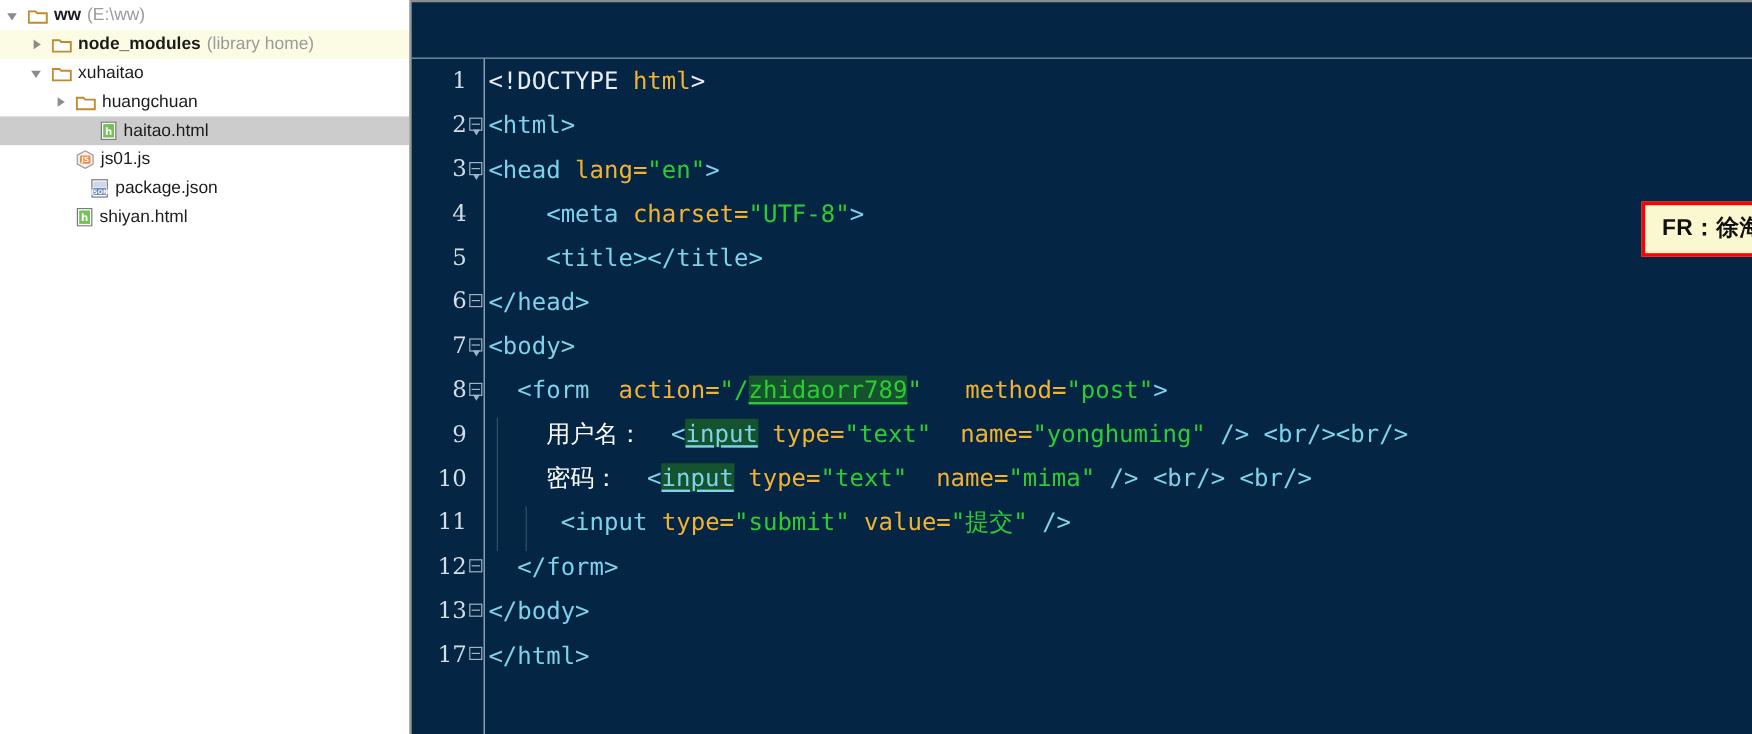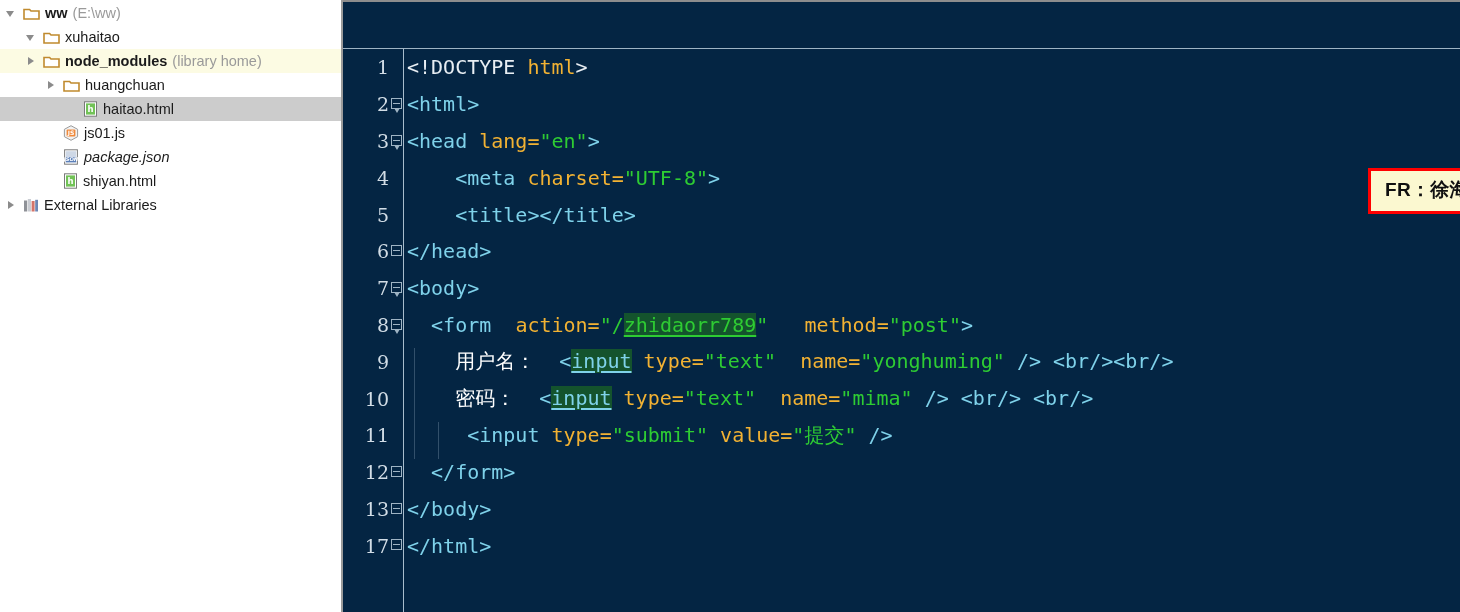--- a/index.html
+++ b/index.html
@@ -212,34 +212,34 @@
 
   <div id="sidebar">
       <div class="tree-row" style="padding-left: 4px;">
         <span class="twisty expanded" style="margin-right: 5px;"></span>
         <span class="ic"><svg width="17" height="15" viewBox="0 0 17 15">
             <path d="M1 3.5 L1 13 L16 13 L16 5 L8 5 L6.6 3.5 Z" fill="#ffffff" stroke="#c08a2e" stroke-width="1.6"></path>
           </svg></span>
         <span class="lbl bold">ww</span>
         <span class="lbl muted">(E:\ww)</span>
       </div>
+      <div class="tree-row row-highlight-yellow" style="padding-left: 24px;">
+        <span class="twisty collapsed" style="margin-right: 5px;"></span>
+        <span class="ic"><svg width="17" height="15" viewBox="0 0 17 15">
+            <path d="M1 3.5 L1 13 L16 13 L16 5 L8 5 L6.6 3.5 Z" fill="#ffffff" stroke="#c08a2e" stroke-width="1.6"></path>
+          </svg></span>
+        <span class="lbl bold">node_modules</span>
+        <span class="lbl muted">(library home)</span>
+      </div>
       <div class="tree-row" style="padding-left: 24px;">
         <span class="twisty expanded" style="margin-right: 5px;"></span>
         <span class="ic"><svg width="17" height="15" viewBox="0 0 17 15">
             <path d="M1 3.5 L1 13 L16 13 L16 5 L8 5 L6.6 3.5 Z" fill="#ffffff" stroke="#c08a2e" stroke-width="1.6"></path>
           </svg></span>
         <span class="lbl">xuhaitao</span>
-      </div>
-      <div class="tree-row row-highlight-yellow" style="padding-left: 24px;">
-        <span class="twisty collapsed" style="margin-right: 5px;"></span>
-        <span class="ic"><svg width="17" height="15" viewBox="0 0 17 15">
-            <path d="M1 3.5 L1 13 L16 13 L16 5 L8 5 L6.6 3.5 Z" fill="#ffffff" stroke="#c08a2e" stroke-width="1.6"></path>
-          </svg></span>
-        <span class="lbl bold">node_modules</span>
-        <span class="lbl muted">(library home)</span>
       </div>
       <div class="tree-row" style="padding-left: 44px;">
         <span class="twisty collapsed" style="margin-right: 5px;"></span>
         <span class="ic"><svg width="17" height="15" viewBox="0 0 17 15">
             <path d="M1 3.5 L1 13 L16 13 L16 5 L8 5 L6.6 3.5 Z" fill="#ffffff" stroke="#c08a2e" stroke-width="1.6"></path>
           </svg></span>
         <span class="lbl">huangchuan</span>
       </div>
       <div class="tree-row row-selected" style="padding-left: 64px;">
         <span class="twisty" style="margin-right: 5px;"></span>
@@ -252,48 +252,38 @@
       </div>
       <div class="tree-row" style="padding-left: 44px;">
         <span class="twisty" style="margin-right: 5px;"></span>
         <span class="ic"><svg width="16" height="16" viewBox="0 0 16 16">
             <path d="M8 0.7 L14.6 4.3 L14.6 11.7 L8 15.3 L1.4 11.7 L1.4 4.3 Z" fill="#f2f2f2" stroke="#9a9a9a" stroke-width="1"></path>
             <rect x="3.6" y="4.6" width="8.8" height="6.8" rx="1" fill="#f08a3c"></rect>
             <text x="8" y="10" font-family="DejaVu Sans, sans-serif" font-size="6" fill="#ffffff" text-anchor="middle" font-weight="bold">JS</text>
           </svg></span>
         <span class="lbl">js01.js</span>
       </div>
-      <div class="tree-row" style="padding-left: 44px; font-style: italic;">
+      <div class="tree-row" style="padding-left: 56px;">
         <span class="twisty" style="margin-right: 5px;"></span>
         <span class="ic"><svg width="16" height="16" viewBox="0 0 16 16">
             <rect x="1.6" y="0.8" width="12.8" height="14.4" fill="#ffffff" stroke="#7a7a7a" stroke-width="1"></rect>
             <rect x="2.8" y="2.2" width="10.4" height="5.2" fill="#ced8e6"></rect>
             <rect x="2.8" y="7.8" width="10.4" height="5.6" fill="#5b7fb8"></rect>
             <text x="8" y="12.3" font-family="DejaVu Sans, sans-serif" font-size="5.2" fill="#ffffff" text-anchor="middle" font-weight="bold">JSON</text>
           </svg></span>
         <span class="lbl">package.json</span>
       </div>
       <div class="tree-row" style="padding-left: 44px;">
         <span class="twisty" style="margin-right: 5px;"></span>
         <span class="ic"><svg width="15" height="16" viewBox="0 0 15 16">
             <rect x="1.5" y="0.8" width="12" height="14.4" fill="#ffffff" stroke="#7a7a7a" stroke-width="1"></rect>
             <rect x="3" y="2.4" width="9" height="11.2" fill="#72c257"></rect>
             <text x="7.5" y="11.2" font-family="DejaVu Sans, sans-serif" font-size="8.5" fill="#ffffff" text-anchor="middle" font-weight="bold">h</text>
           </svg></span>
         <span class="lbl">shiyan.html</span>
-      </div>
-      <div class="tree-row" style="padding-left: 4px;">
-        <span class="twisty collapsed" style="margin-right: 5px;"></span>
-        <span class="ic"><svg width="16" height="15" viewBox="0 0 16 15">
-            <rect x="1" y="2.5" width="3.2" height="11" fill="#8f9298"></rect>
-            <rect x="4.8" y="1" width="3.2" height="12.5" fill="#c9ccd2"></rect>
-            <rect x="8.6" y="3" width="3.0" height="10.5" fill="#d4746a"></rect>
-            <rect x="12.2" y="1.8" width="2.8" height="11.7" fill="#6d87b5"></rect>
-          </svg></span>
-        <span class="lbl">External Libraries</span>
       </div>
     </div>
 
   <div id="editor">
     <div id="editor-topbar"></div>
     <div id="editor-topline"></div>
     <div id="code-area">
       <div id="gutter-line"></div>
     <div class="code-row">
           <span class="lnum">1</span>

